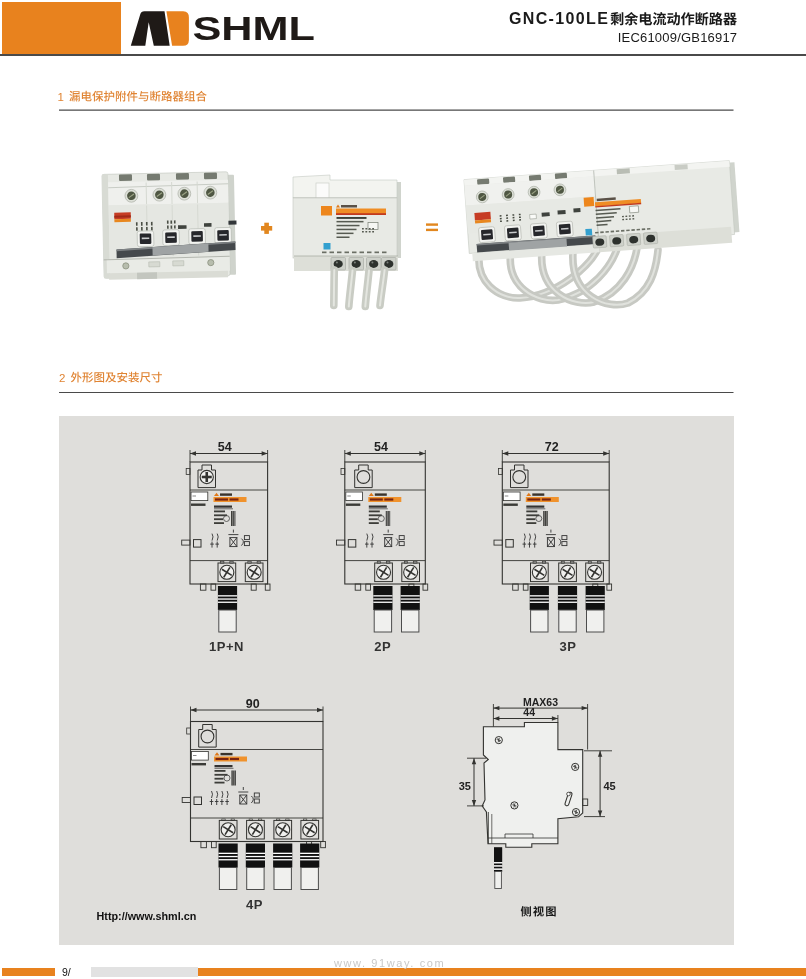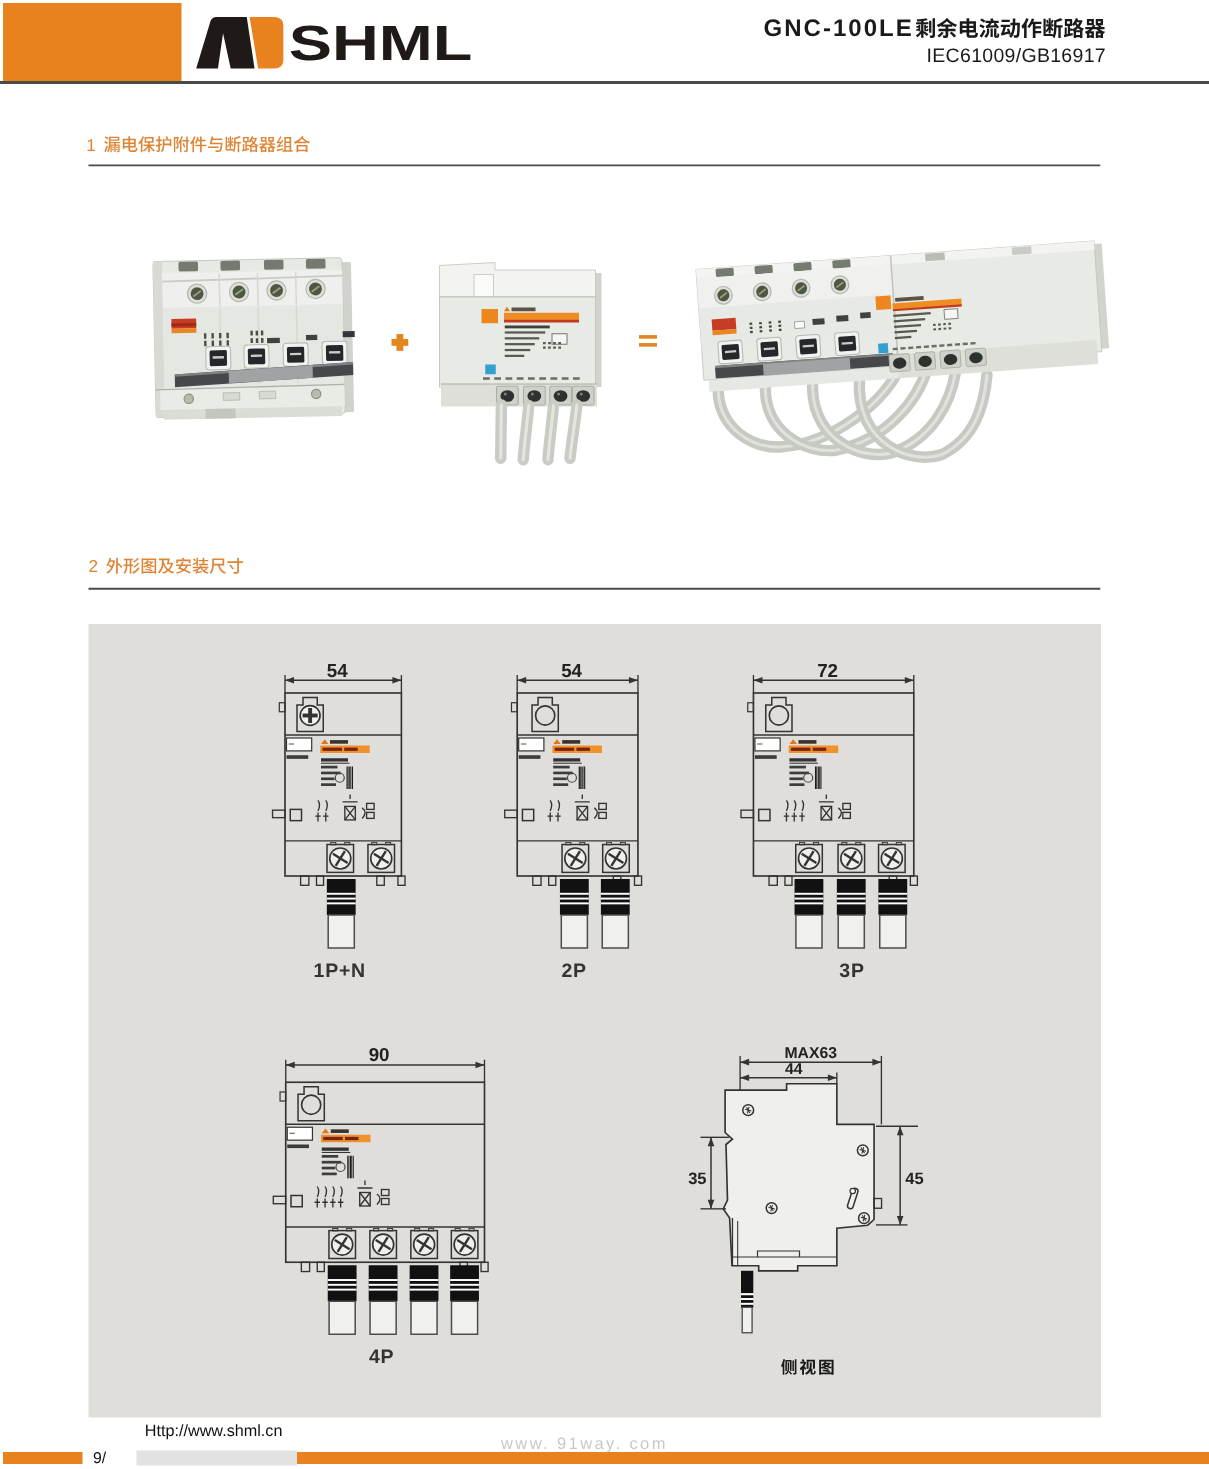--- a/index.html
+++ b/index.html
@@ -751,15 +751,15 @@
           <path transform="translate(0 0)" d="M469 -84C515 -32 571 40 595 85L669 33C644 -12 586 -80 539 -131ZM274 -790V-138H367V-706H547V-144H643V-790ZM836 -837V-31C836 -18 832 -14 819 -13C806 -13 768 -13 727 -14C740 15 753 60 757 87C822 87 866 84 895 66C925 50 934 21 934 -32V-837ZM694 -756V-139H784V-756ZM413 -656V-285C413 -172 397 -54 248 23C265 37 296 73 306 92C473 5 500 -150 500 -284V-656ZM158 -849C129 -705 81 -559 19 -461C38 -433 66 -370 76 -344C90 -366 104 -390 117 -416V86H213V-654C231 -711 247 -768 260 -824Z"></path>
           <path transform="translate(1107 0)" d="M433 -805V-272H548V-701H808V-272H929V-805ZM620 -643V-484C620 -330 593 -130 338 3C361 20 401 66 415 90C538 25 615 -62 663 -155V-32C663 53 696 77 778 77H847C948 77 965 29 975 -127C947 -133 909 -149 882 -171C879 -40 873 -11 848 -11H801C781 -11 774 -19 774 -46V-275H709C729 -347 735 -418 735 -481V-643ZM130 -796C158 -763 188 -718 206 -682H54V-574H264C209 -460 120 -353 28 -293C42 -269 67 -203 75 -168C104 -190 133 -215 162 -244V89H276V-302C302 -264 328 -223 344 -195L418 -289C402 -309 339 -382 301 -423C344 -492 380 -567 406 -643L343 -686L322 -682H249L314 -721C298 -758 260 -810 224 -848Z"></path>
           <path transform="translate(2214 0)" d="M72 -811V90H187V54H809V90H930V-811ZM266 -139C400 -124 565 -86 665 -51H187V-349C204 -325 222 -291 230 -268C285 -281 340 -298 395 -319L358 -267C442 -250 548 -214 607 -186L656 -260C599 -285 505 -314 425 -331C452 -343 480 -355 506 -369C583 -330 669 -300 756 -281C767 -303 789 -334 809 -356V-51H678L729 -132C626 -166 457 -203 320 -217ZM404 -704C356 -631 272 -559 191 -514C214 -497 252 -462 270 -442C290 -455 310 -470 331 -487C353 -467 377 -448 402 -430C334 -403 259 -381 187 -367V-704ZM415 -704H809V-372C740 -385 670 -404 607 -428C675 -475 733 -530 774 -592L707 -632L690 -627H470C482 -642 494 -658 504 -673ZM502 -476C466 -495 434 -516 407 -539H600C572 -516 538 -495 502 -476Z"></path>
         </g>
       </g>
 </svg>
 
 <div class="abs" style="left:2px;top:968px;width:53px;height:8.3px;background:#E8821E"></div>
 <div class="abs" style="left:62px;top:966px;font-size:10.5px;color:#111">9/</div>
 <div class="abs" style="left:90.5px;top:967px;width:107px;height:10.3px;background:#e2e2e2"></div>
-<div class="abs" style="left:96.5px;top:948px;font-size:10.8px;font-weight:normal;color:#111">Http://www.shml.cn</div>
+<div class="abs" style="left:96.5px;top:910px;font-size:10.8px;font-weight:bold;color:#111">Http://www.shml.cn</div>
 <div class="abs" style="left:198px;top:968px;width:608px;height:8.3px;background:#E8821E"></div>
 <div class="abs" style="left:334px;top:956.5px;font-size:11px;color:#c8c8c8;letter-spacing:1.6px;z-index:5">www. 91way. com</div>
 </div>
 </body></html>

